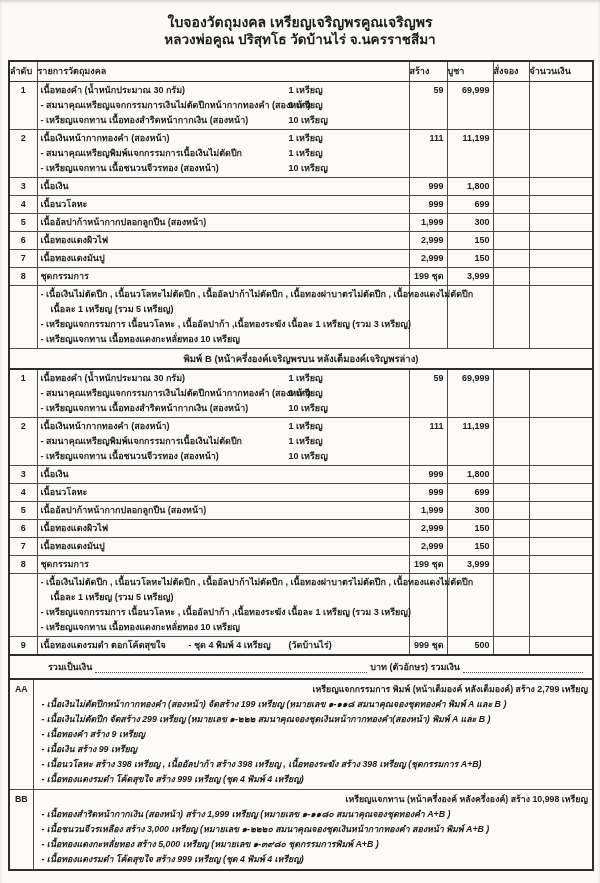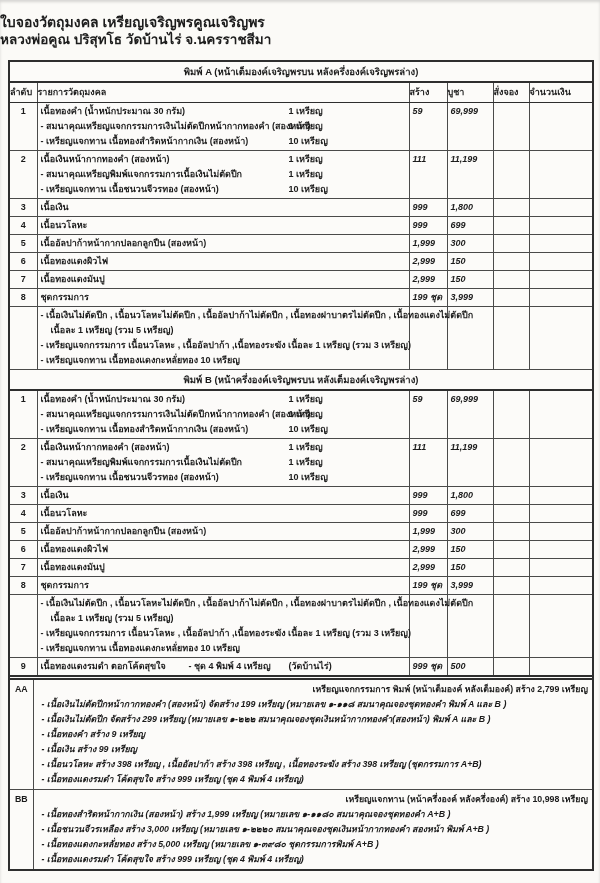--- a/index.html
+++ b/index.html
@@ -8,21 +8,21 @@
     background:#e9e8e4;
     font-family:"Liberation Sans",sans-serif;
     color:#141414;
   }
   .page{
     position:relative;width:600px;height:883px;
     background:#fbfaf7;overflow:hidden;
     box-shadow:inset 0 2px 3px rgba(0,0,0,.15);
   }
   .doc-title{
-    font-weight:bold;color:#1c1c1c;
+    text-align:center;font-weight:bold;color:#1c1c1c;
   }
   .doc-title .t1{padding-top:13px;font-size:14px;line-height:18px;}
   .doc-title .t2{font-size:13.5px;line-height:18px;}
 
   table.main{
     position:absolute;left:8px;top:60px;width:584px;
     border-collapse:collapse;table-layout:fixed;
     border:2px solid #2e2e2e;
     background:#fcfbf9;
   }
@@ -31,21 +31,21 @@
     font-size:9px;font-weight:bold;color:#1b1b1b;
     padding:1px 3px;vertical-align:top;line-height:15px;
   }
   tr.sec-row td{
     text-align:center;font-size:9.5px;padding:2px 0;
     border-bottom:2px solid #2e2e2e;
   }
   tr.head-row th{text-align:left;padding:2px 0;border-bottom:1px solid #2e2e2e;}
   .c-no{text-align:center;}
   .c-item{position:relative;}
-  .c-made,.c-price{text-align:left;font-style:italic;}
+  .c-made,.c-price{text-align:right;}
   .line{position:relative;white-space:nowrap;}
   .line .qty{position:absolute;left:248px;top:0;}
   .line .mid{position:absolute;left:148px;top:0;}
   .line.indent{padding-left:10px;}
   tr.total-row td{border-top:2px solid #2e2e2e;padding:4px 6px 5px 38px;}
   .total-flex{display:flex;align-items:flex-end;font-size:9px;font-weight:bold;}
   .dots{flex:1;border-bottom:1.5px dotted #4d4d4d;margin:0 3px 2px 3px;height:10px;}
   .dots.short{flex:0 0 120px;}
 
   table.notes{
@@ -74,23 +74,20 @@
   <table class="main">
     <colgroup>
       <col style="width:28px">
         <col style="width:372px">
         <col style="width:38px">
       <col style="width:46px">
         <col style="width:36px">
         <col style="width:64px">
     </colgroup>
     <thead>
-      <tr class="sec-row">
-        <td colspan="6">พิมพ์ A (หน้าเต็มองค์เจริญพรบน หลังครึ่งองค์เจริญพรล่าง)</td>
-      </tr>
       <tr class="head-row">
         <th>ลำดับ</th>
         <th>รายการวัตถุมงคล</th>
         <th>สร้าง</th>
         <th>บูชา</th>
         <th>สั่งจอง</th>
         <th>จำนวนเงิน</th>
       </tr>
     </thead>
     <tbody id="rows-a">

